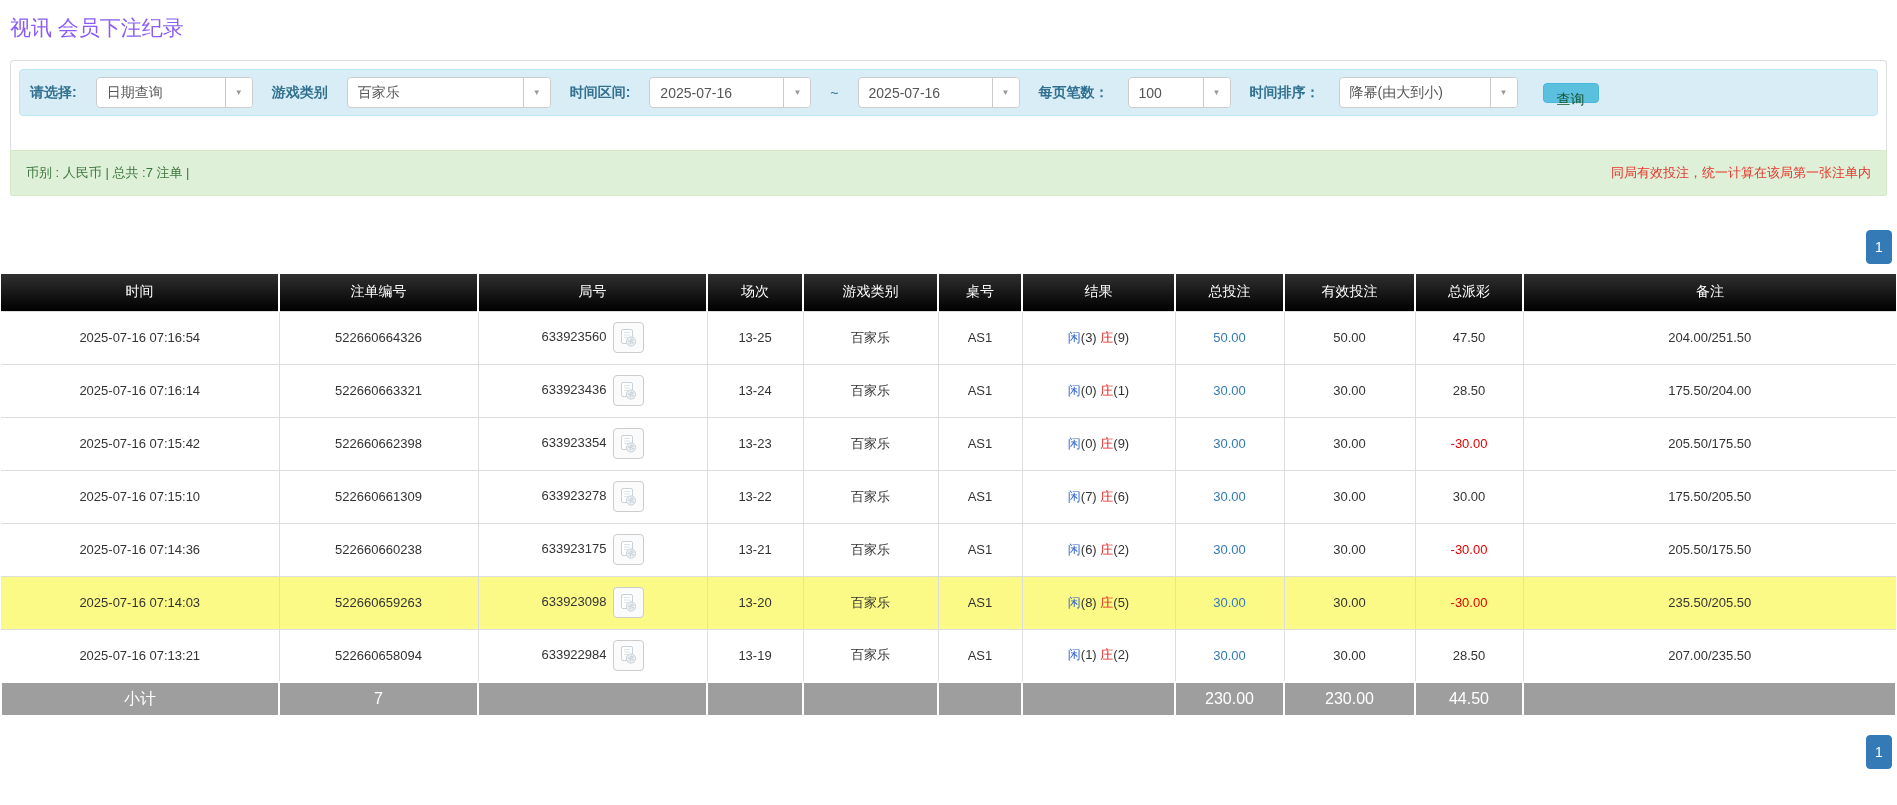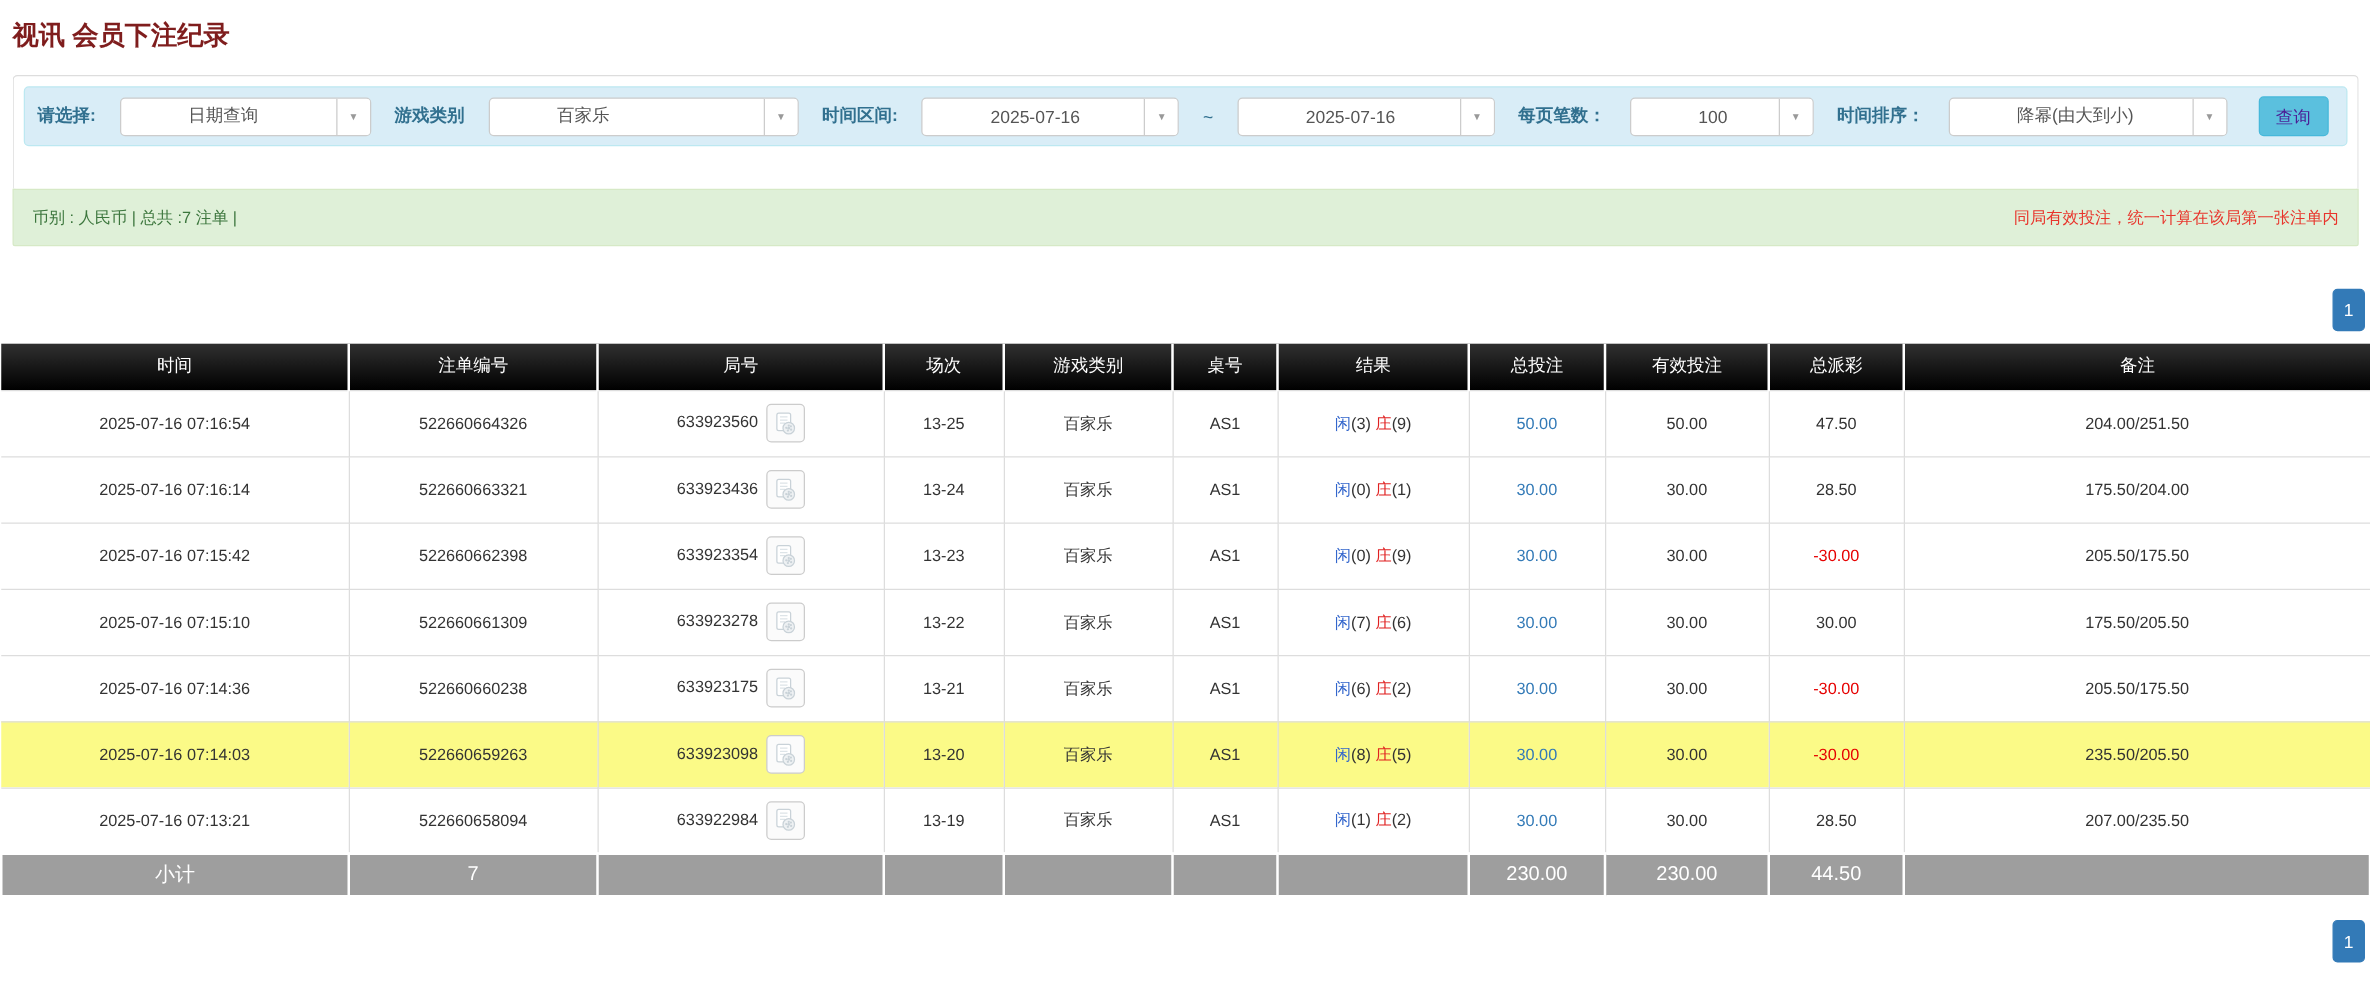--- a/index.html
+++ b/index.html
@@ -5,22 +5,22 @@
   * { box-sizing: border-box; margin: 0; padding: 0; }
   html,body { background:#fff; }
   body {
     width: 1897px;
     font-family: "Liberation Sans", "DejaVu Sans", sans-serif;
     color:#333;
   }
   
   .page-title {
     font-size: 21px;
-    font-weight: 700;
-    color:#7f1d1d;
+    font-weight: 400;
+    color:#8b5cf6;
     margin: 14px 0 18px 10px;
   }
   
   .panel {
     margin: 0 10px;
     border: 1px solid #ddd;
     border-bottom: none;
     border-radius: 4px 4px 0 0;
     padding: 8px 8px 34px 8px;
     background:#fff;
@@ -44,44 +44,43 @@
     border:1px solid #ccc;
     border-radius:4px;
     height:31px;
     font-size:14px;
     color:#555;
     overflow:hidden;
   }
   .combo .combo-value {
     display:flex; align-items:center;
     padding:0 10px;
-    margin-left:44px;
   }
   .combo .caret-box {
     width:27px;
     border-left:1px solid #ccc;
     display:flex; align-items:center; justify-content:center;
     color:#999; font-size:8px;
     background:#fff;
   }
   .w-query .combo-value { width:128px; }
   .w-game  .combo-value { width:175px; }
   .w-date  .combo-value { width:133px; }
   .w-size  .combo-value { width:74px;  }
   .w-sort  .combo-value { width:150px; }
   .btn-query {
     margin-left:6px;
     background:#5bc0de;
     border:1px solid #46b8da;
-    color:#4c1d95;
+    color:#14532d;
     font-size:14px;
     padding:6px 13px;
     border-radius:4px;
     cursor:pointer;
-    height:32px;
+    height:20px;
     line-height:18px;
     text-align:center;
   }
   
   .alert-bar {
     margin:0 10px;
     background:#dff0d8;
     border:1px solid #d6e9c6;
     border-radius:0 0 2px 2px;
     padding:13px 15px;

